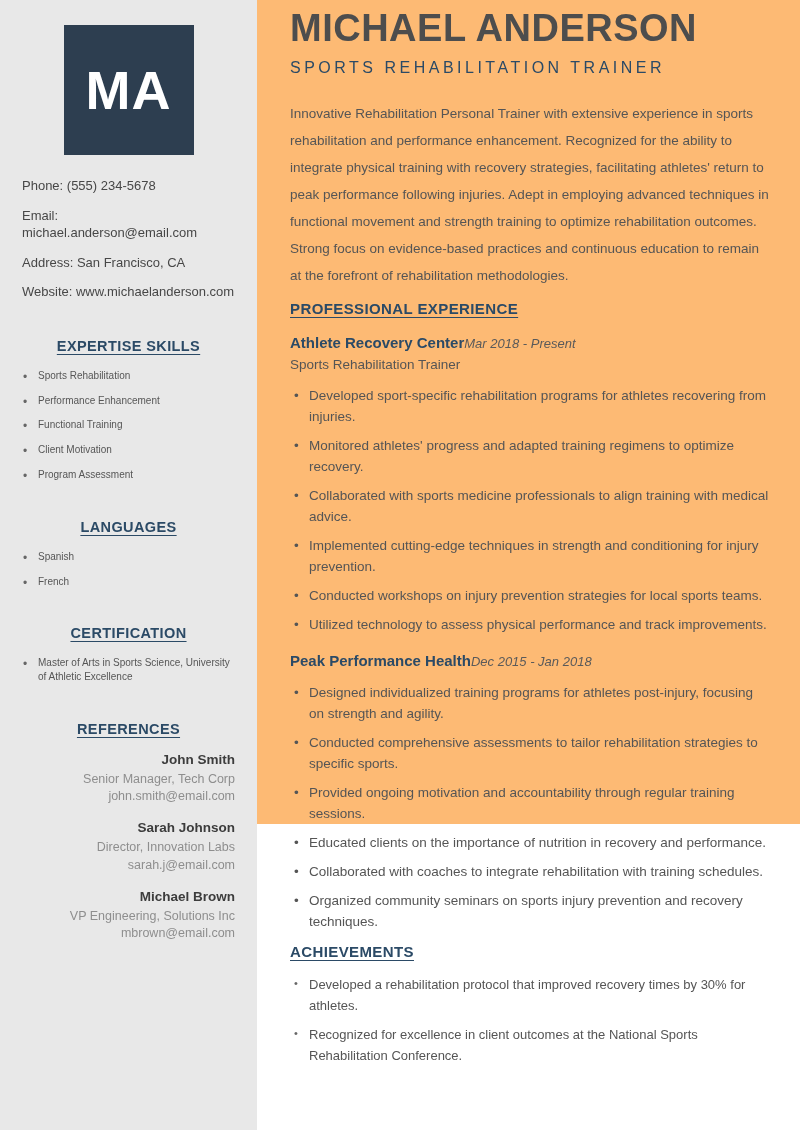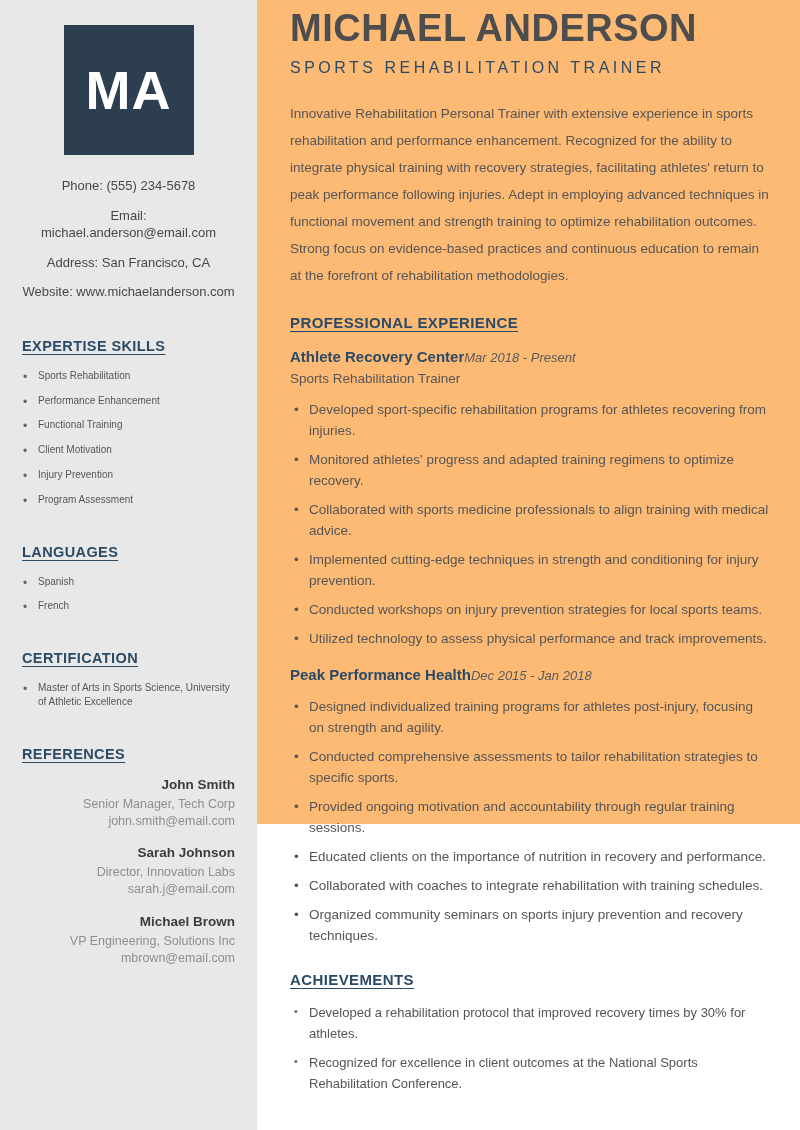--- a/index.html
+++ b/index.html
@@ -22,28 +22,28 @@
   .sidebar{
     width:257px;flex:0 0 257px;background:var(--sidebar-bg);
     padding:25px 22px 20px 22px;height:1130px;
   }
   .avatar{
     width:130px;height:130px;background:var(--avatar-bg);
     color:#ffffff;font-size:54px;font-weight:bold;letter-spacing:1px;
     display:flex;align-items:center;justify-content:center;
     margin:0 auto 20px auto;
   }
-  .contact{margin-top:22px;text-align:center;}
+  .contact{margin-top:22px;}
   .contact-line{
     font-size:13px;color:#474747;line-height:1.35;margin-bottom:12px;
   }
   .side-section h2{
     font-size:14.5px;font-weight:bold;color:var(--accent);
     letter-spacing:0.4px;text-decoration:underline;text-underline-offset:3px;
-    margin-top:37px;margin-bottom:15px;
+    margin-top:37px;margin-bottom:15px;text-align:center;
   }
   .side-list{list-style:none;}
   .side-list li{
     position:relative;padding-left:16px;
     font-size:10px;color:#565656;line-height:1.38;margin-bottom:11px;
   }
   .side-list li::before{
     content:"•";position:absolute;left:1px;top:0;color:#666;font-size:12px;
   }
   .ref-person{margin-bottom:15px;text-align:right;}
@@ -61,21 +61,21 @@
   .job-title{
     margin-top:9px;font-size:16px;color:var(--accent);
     letter-spacing:3.5px;font-weight:400;
   }
   .summary{
     margin-top:23px;font-size:13.5px;color:var(--body-text);line-height:27px;
   }
   .main h2.section-heading{
     font-size:15px;font-weight:bold;color:var(--accent);
     letter-spacing:0.4px;text-decoration:underline;text-underline-offset:3px;
-    margin-top:25px;
+    margin-top:11px;
   }
   .job{margin-top:17px;}
   .job-header{display:flex;align-items:baseline;}
   .company{font-size:15px;font-weight:bold;color:var(--accent);}
   .dates{font-size:13px;font-style:italic;color:#5a5a5a;white-space:nowrap;}
   .role{margin-top:6px;font-size:13.5px;color:var(--body-text);}
   .bullet-list{list-style:none;margin-top:13px;}
   .bullet-list li{
     position:relative;padding-left:19px;
     font-size:13.5px;color:var(--body-text);line-height:21px;margin-bottom:8px;
@@ -107,21 +107,20 @@
       <div class="contact-line">Website: www.michaelanderson.com</div>
     </div>
 
     <section class="side-section">
       <h2>EXPERTISE SKILLS</h2>
       <ul class="side-list">
         <li>Sports Rehabilitation</li>
         <li>Performance Enhancement</li>
         <li>Functional Training</li>
         <li>Client Motivation</li>
-        <li>Injury Prevention</li>
         <li>Program Assessment</li>
       </ul>
     </section>
 
     <section class="side-section">
       <h2>LANGUAGES</h2>
       <ul class="side-list">
         <li>Spanish</li>
         <li>French</li>
       </ul>

